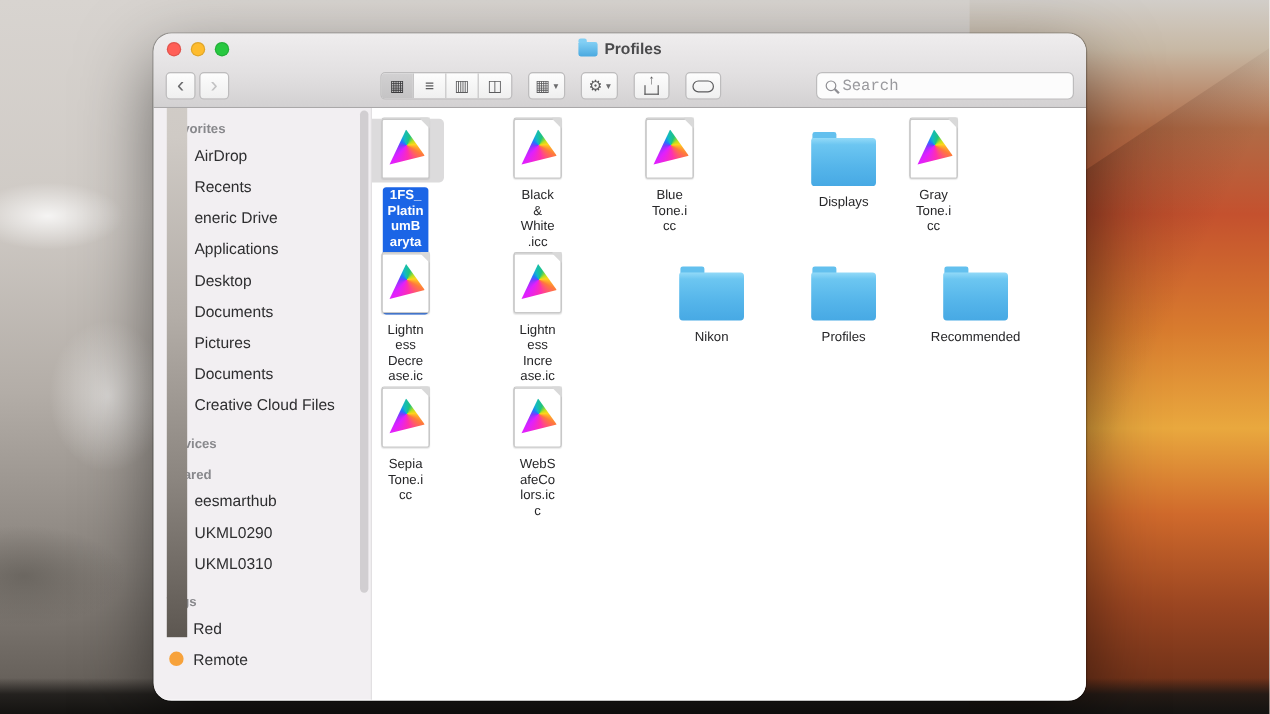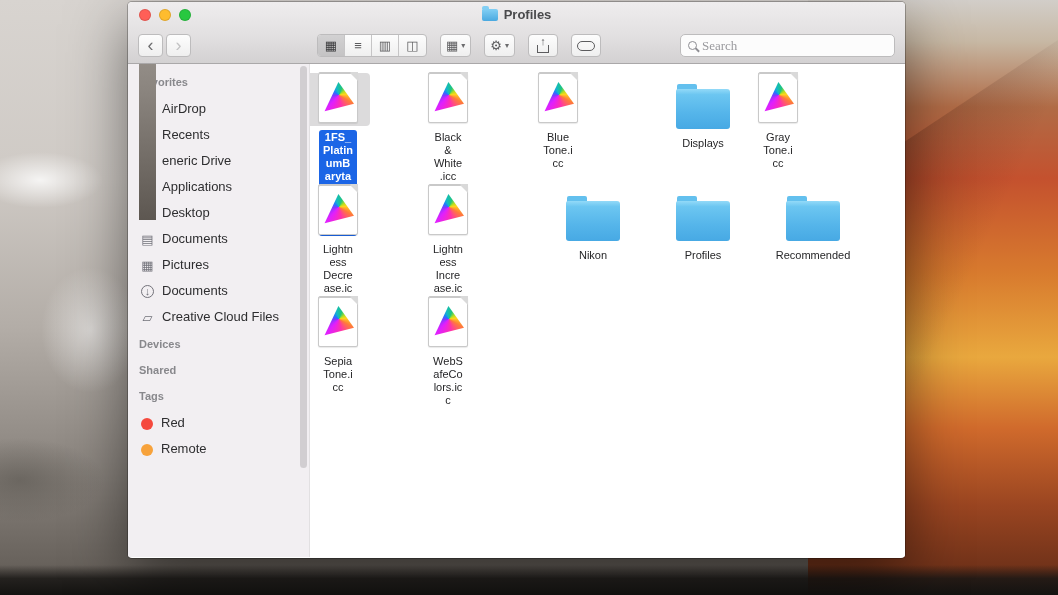--- a/index.html
+++ b/index.html
@@ -15,22 +15,22 @@
       radial-gradient(120px 60px at 20px 480px, rgba(90,86,80,.6), rgba(90,86,80,0) 70%); }
   .wall-right { position:absolute; right:0; top:0; width:250px; height:595px;
     background:linear-gradient(180deg,#d2cec9 0%,#c7b8a4 7%,#b06b46 18%,#c4512e 30%,#d87b2e 46%,#e9a83e 60%,#d06a2c 72%,#9a4521 85%,#5f2a16 100%); }
   .wall-ridge { position:absolute; right:0; top:40px; width:190px; height:420px;
     background:linear-gradient(115deg, rgba(70,30,18,.45) 0%, rgba(70,30,18,0) 55%);
     clip-path:polygon(0 30%, 100% 0, 100% 100%, 0 100%); }
   .wall-bottom { position:absolute; left:0; bottom:0; width:1058px; height:30px;
     background:linear-gradient(180deg, rgba(25,23,21,0) 0%, rgba(25,23,21,.85) 45%, #141311 100%); }
 
   
-  .window { position:absolute; left:128px; top:2px; width:777px; height:556px;
-    border-radius:4px; overflow:hidden; background:#fff;
+  .window { position:absolute; left:128px; top:28px; width:777px; height:556px;
+    border-radius:15px; overflow:hidden; background:#fff;
     box-shadow:0 22px 60px rgba(0,0,0,.5), 0 0 0 1px rgba(0,0,0,.25); }
 
   .header { height:62px; background:linear-gradient(180deg,#efedee 0%,#e2e0e1 55%,#d3d1d2 100%);
     border-bottom:1px solid #aaa8a9; }
   .titlebar { height:25px; position:relative; display:flex; align-items:center; }
   .lights { position:absolute; left:11px; top:0; height:25px; display:flex; align-items:center; gap:8px; }
   .light { width:12px; height:12px; border-radius:50%; display:inline-block; }
   .light.red    { background:#ff5f57; box-shadow:inset 0 0 0 1px rgba(0,0,0,.12); }
   .light.yellow { background:#febc2e; box-shadow:inset 0 0 0 1px rgba(0,0,0,.12); }
   .light.green  { background:#28c840; box-shadow:inset 0 0 0 1px rgba(0,0,0,.12); }
@@ -64,30 +64,30 @@
   .share-ic .arr { position:absolute; left:0; top:-2px; width:16px; text-align:center;
     font-size:11px; color:#5c5c5e; line-height:1; }
   .oval { width:18px; height:10px; border:1.5px solid #5c5c5e; border-radius:6px; }
   .search { margin-left:auto; width:215px; height:23px; background:#fcfcfc; border:1px solid #bdbcbd;
     border-radius:5px; display:flex; align-items:center; }
   .mag { width:9px; height:9px; border:1.5px solid #8e8e93; border-radius:50%; position:relative;
     margin:0 5px 0 7px; flex:none; }
   .mag::after { content:""; position:absolute; width:5px; height:1.5px; background:#8e8e93;
     right:-4px; bottom:-1px; transform:rotate(45deg); }
   .search input { border:none; outline:none; background:transparent; font-size:13px; width:170px;
-    font-family:Liberation Serif, serif; color:#333; }
+    font-family:Liberation Mono, monospace; color:#333; }
   .search input::placeholder { color:#9a9a9e; }
 
   
   .wbody { display:flex; height:493px; }
   .sidebar { position:relative; width:182px; flex:none; background:#f2eff2; overflow:hidden;
     padding-top:4px; border-right:1px solid #e2e0e2; }
   .sec-title { font-size:11px; font-weight:bold; color:#88888c; margin:8px 0 2px 11px; }
   .sec-title.gap { margin-top:14px; }
-  .sitem { display:flex; align-items:flex-end; height:26px; padding:0 8px 0 11px; font-size:13px; color:#2e2e30; }
+  .sitem { display:flex; align-items:center; height:26px; padding:0 8px 0 11px; font-size:13px; color:#2e2e30; }
   .side-icon { width:17px; flex:none; text-align:center; font-size:13px; color:#72727a; margin-right:6px; line-height:1; }
   .side-icon.applications { font-weight:bold; font-size:12px; }
   .side-icon.downloads { font-size:11px; border:1px solid #72727a; border-radius:50%; width:13px; height:13px;
     line-height:11px; margin:0 8px 0 2px; }
   .slabel { white-space:nowrap; overflow:hidden; }
   .dot { width:12px; height:12px; border-radius:50%; flex:none; margin:0 8px 0 2px; }
   .side-scroll { position:absolute; right:2px; top:2px; width:7px; height:402px;
     background:#c5c3c5; border-radius:4px; opacity:.75; }
 
   .content { flex:1; background:#ffffff; overflow:hidden; }
@@ -238,20 +238,37 @@
 
             <div class="sitem">
               <span class="side-icon folder">▱</span>
               <span class="slabel">Creative Cloud Files</span>
             </div>
           </div>
 
         <div class="sec-title gap">Devices</div>
 
         <div class="sec-title gap">Shared</div>
+        <div class="slist">
+
+            <div class="sitem">
+              <span class="side-icon hub">⊟</span>
+              <span class="slabel">eesmarthub</span>
+            </div>
+
+            <div class="sitem">
+              <span class="side-icon device">⊟</span>
+              <span class="slabel">UKML0290</span>
+            </div>
+
+            <div class="sitem">
+              <span class="side-icon device">⊟</span>
+              <span class="slabel">UKML0310</span>
+            </div>
+          </div>
 
         <div class="sec-title gap">Tags</div>
         <div class="slist">
 
             <div class="sitem">
               <span class="dot" style="background-color: rgb(245, 73, 61);"></span>
               <span class="slabel">Red</span>
             </div>
 
             <div class="sitem">

